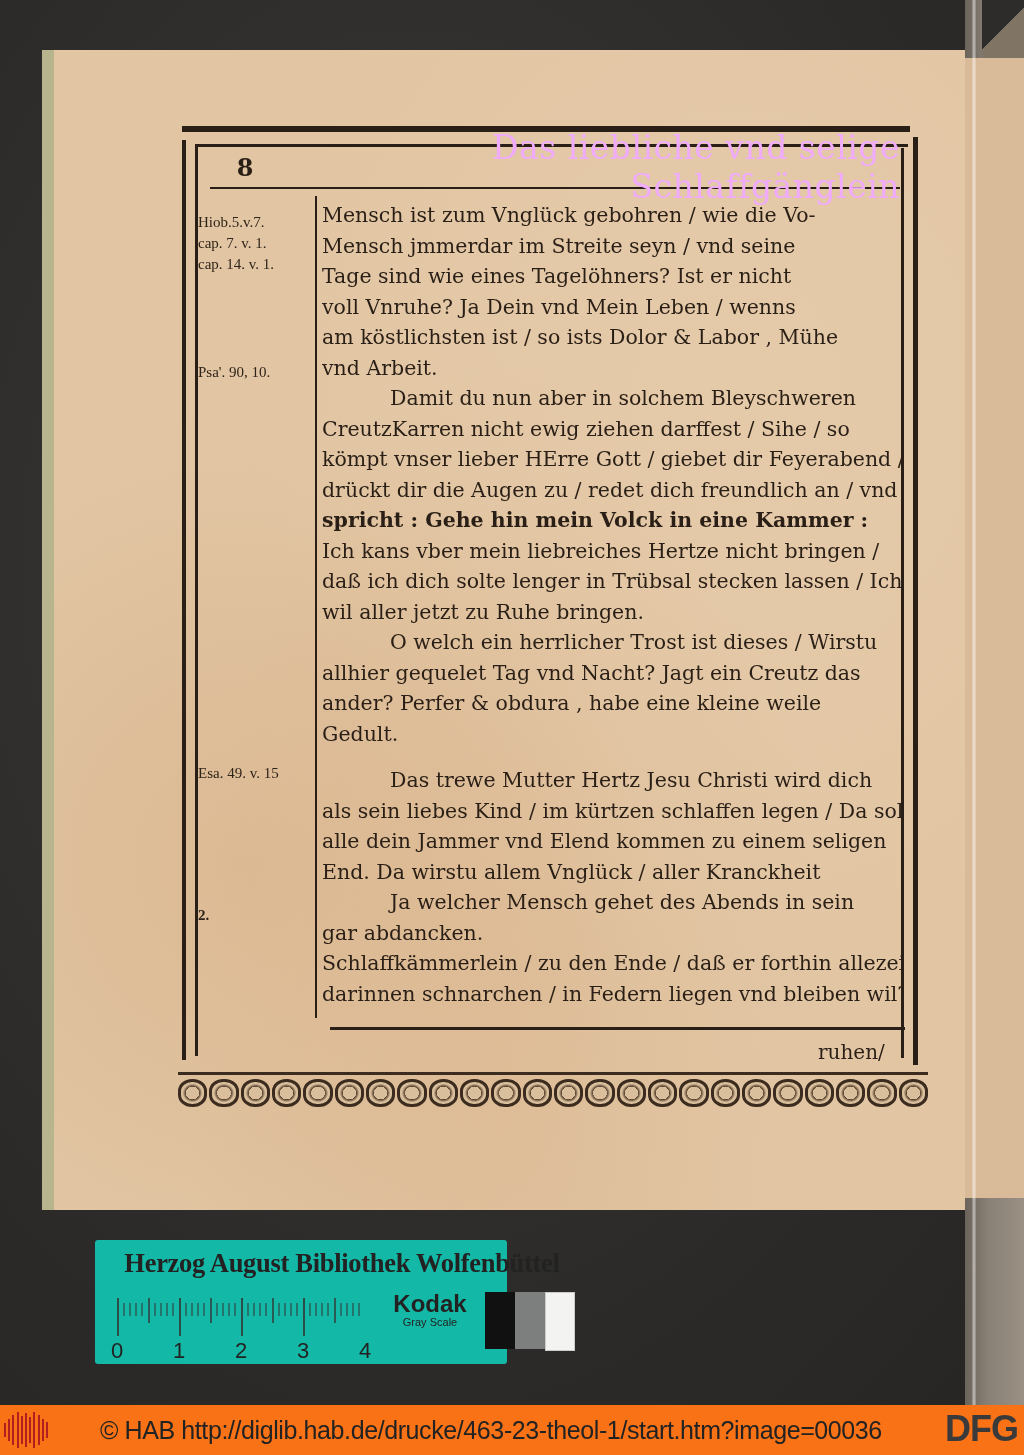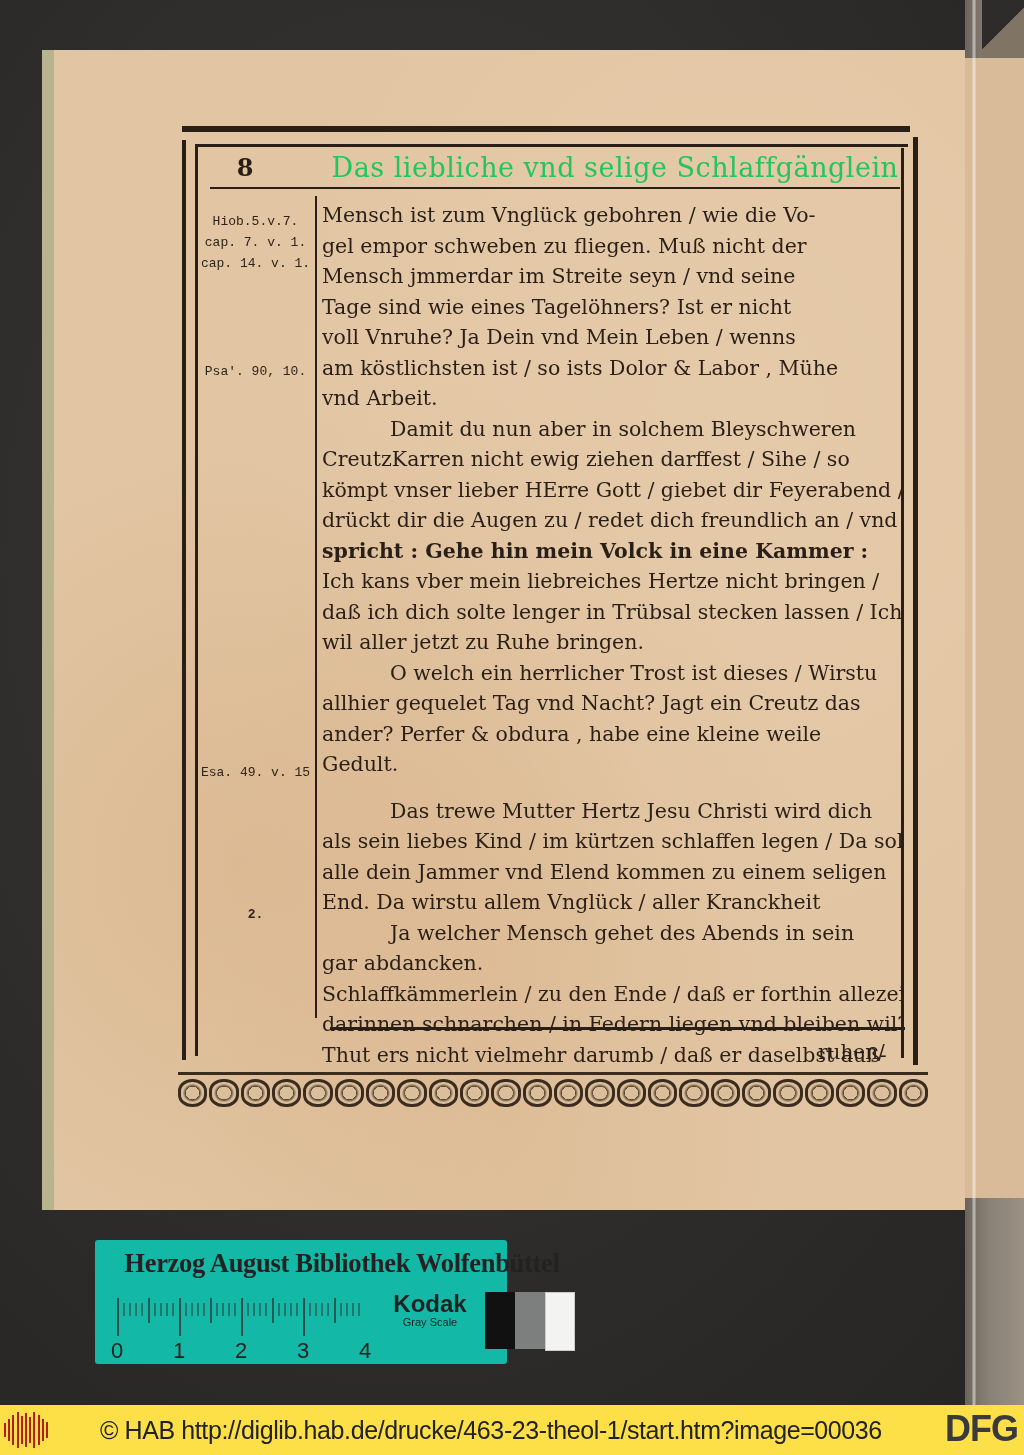--- a/index.html
+++ b/index.html
@@ -68,27 +68,27 @@
     }
     .header-row {
       position: absolute; left: 200px; top: 148px; width: 700px; height: 38px;
       display: flex; align-items: center;
     }
     .page-number {
       width: 90px; text-align: center; font-size: 24px; font-weight: bold; color: #2a1f16;
       font-family: "DejaVu Serif", serif;
     }
     .running-head {
-      flex: 1; text-align: center; padding-left: 40px; font-size: 27px; color: #22c55e;
+      flex: 1; text-align: right; padding-left: 40px; font-size: 33px; color: #f0abfc;
       font-family: "DejaVu Serif", serif; letter-spacing: 0.5px;
     }
     .marginalia {
-      position: absolute; left: 198px; width: 115px; text-align: center;
-      font-size: 13px; line-height: 20px; color: #2f2419;
-      font-family: Liberation Mono, monospace;
+      position: absolute; left: 198px; width: 115px; 
+      font-size: 15px; line-height: 20px; color: #2f2419;
+      font-family: Liberation Serif, serif;
     }
     .body-text {
       position: absolute; left: 322px; top: 200px; width: 580px;
       font-family: "DejaVu Serif", serif;
       color: #2a1f16; font-size: 20.5px; line-height: 30.5px;
     }
     .line { white-space: nowrap; overflow: hidden; text-align: justify; }
     .indent { padding-left: 68px; }
     .catchword {
       position: absolute; left: 818px; top: 1040px; font-size: 20px; color: #2a1f16;
@@ -123,21 +123,21 @@
     }
     .kodak {
       position: absolute; left: 290px; top: 50px; width: 90px; text-align: center;
       font-family: "Liberation Sans", sans-serif; color: #222;
     }
     .kodak-brand { font-size: 24px; font-weight: bold; display: block; }
     .kodak-sub { font-size: 11px; display: block; margin-top: -2px; }
     .swatch { position: absolute; top: 52px; height: 57px; }
     .footer {
       position: absolute; left: 0; top: 1405px; width: 1024px; height: 50px;
-      background: #fde047; display: flex; align-items: center;
+      background: #f97316; display: flex; align-items: center;
     }
     .hab-logo {
       margin-left: 4px; width: 44px; height: 36px; display: flex; align-items: center; justify-content: space-between;
     }
     .hab-logo span { display: block; width: 2px; background: #b0201f; }
     .footer-text {
       margin-left: 52px; font-family: "Liberation Sans", sans-serif; font-size: 25px; color: #222;
       letter-spacing: -0.4px;
     }
     .dfg {
@@ -174,21 +174,20 @@
   <div class="marginalia" style="top:212px">Hiob.5.v.7.</div>
   <div class="marginalia" style="top:233px">cap. 7. v. 1.</div>
   <div class="marginalia" style="top:254px">cap. 14. v. 1.</div>
   <div class="marginalia" style="top:362px">Psa'. 90, 10.</div>
   <div class="marginalia" style="top:763px">Esa. 49. v. 15</div>
   <div class="marginalia" style="top:905px; font-weight:bold;">2.</div>
 </div>
 
 <div class="body-text">
   <div class="line">Mensch ist zum Vnglück gebohren / wie die Vo-</div>
-  <div class="line">gel empor schweben zu fliegen.   Muß nicht der</div>
   <div class="line">Mensch jmmerdar im Streite seyn / vnd seine</div>
   <div class="line">Tage sind wie eines Tagelöhners? Ist er nicht</div>
   <div class="line">voll Vnruhe?   Ja Dein vnd Mein Leben / wenns</div>
   <div class="line">am köstlichsten ist / so ists Dolor &amp; Labor , Mühe</div>
   <div class="line">vnd Arbeit.</div>
   <div class="line indent">Damit du nun aber in solchem Bleyschweren</div>
   <div class="line">CreutzKarren nicht ewig ziehen darffest / Sihe / so</div>
   <div class="line">kömpt vnser lieber HErre Gott / giebet dir Feyerabend /</div>
   <div class="line">drückt dir die Augen zu / redet dich freundlich an / vnd</div>
   <div class="line" style="font-weight:bold">spricht : Gehe hin mein Volck in eine Kammer :</div>
@@ -200,21 +199,20 @@
   <div class="line">ander? Perfer &amp; obdura , habe eine kleine weile</div>
   <div class="line" style="font-weight:normal">Gedult.</div>
   <div class="line indent" style="margin-top:16px">Das trewe Mutter Hertz Jesu Christi wird dich</div>
   <div class="line">als sein liebes Kind / im kürtzen schlaffen legen / Da sol</div>
   <div class="line">alle dein Jammer vnd Elend kommen zu einem seligen</div>
   <div class="line">End.   Da wirstu allem Vnglück / aller Kranckheit</div>
   <div class="line indent">Ja welcher Mensch gehet des Abends in sein</div>
   <div class="line">gar abdancken.</div>
   <div class="line">Schlaffkämmerlein / zu den Ende / daß er forthin allezeit</div>
   <div class="line">darinnen schnarchen / in Federn liegen vnd bleiben wil?</div>
-  <div class="line">Thut ers nicht vielmehr darumb / daß er daselbst auß-</div>
 </div>
 
 <div class="catchword">ruhen/</div>
 
 <div class="ornament">
   <div class="orn-unit"></div>
   <div class="orn-unit"></div>
   <div class="orn-unit"></div>
   <div class="orn-unit"></div>
   <div class="orn-unit"></div>

